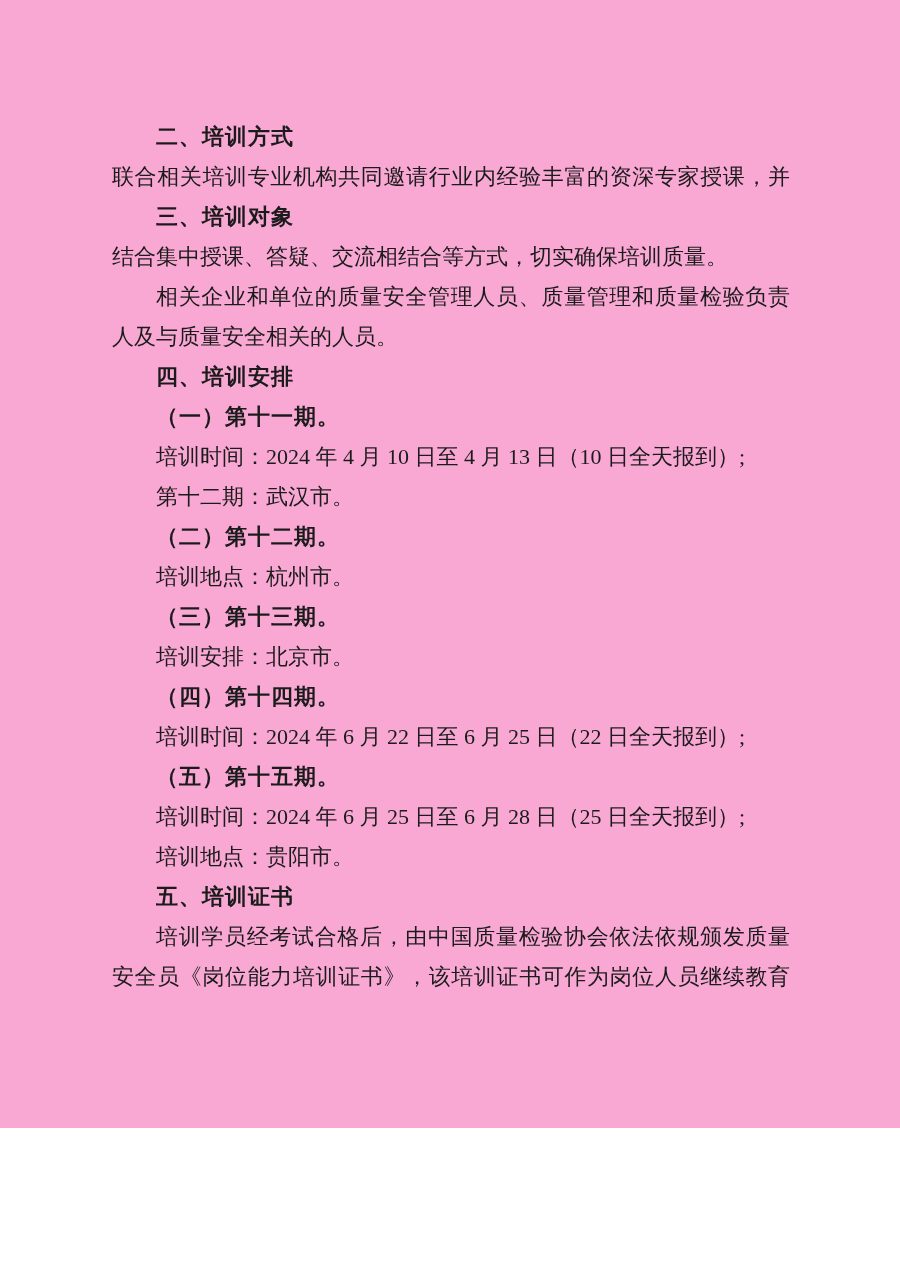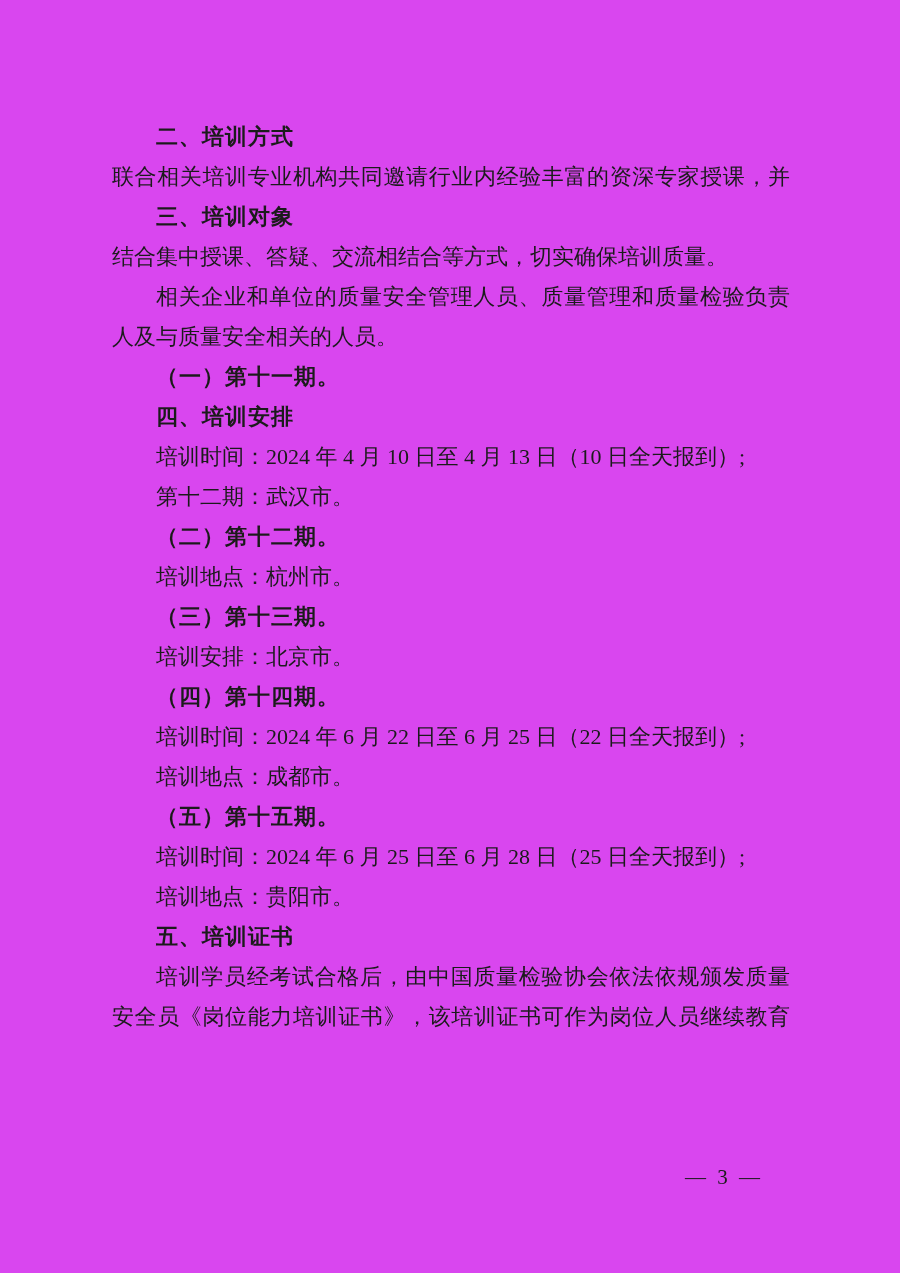--- a/index.html
+++ b/index.html
@@ -3,22 +3,22 @@
 <meta charset="utf-8">
 <style>
   html, body {
     margin: 0;
     padding: 0;
     background: #ffffff;
   }
   .page {
     position: relative;
     width: 900px;
-    height: 1273px;
-    background: #d946ef;
+    height: 1128px;
+    background: #f9a8d4;
     color: #1b1b1b;
     font-family: "Liberation Serif", "DejaVu Serif", serif;
     font-size: 22px;
     line-height: 40px;
     overflow: hidden;
   }
   .content {
     position: absolute;
     left: 112px;
     top: 117px;
@@ -67,35 +67,34 @@
   <div class="content">
 
     <div class="line h indent">二、培训方式</div>
     <div class="line fill">联合相关培训专业机构共同邀请行业内经验丰富的资深专家授课，并</div>
     <div class="line h indent">三、培训对象</div>
 
     <div class="line">结合集中授课、答疑、交流相结合等方式，切实确保培训质量。</div>
     <div class="line indent fill">相关企业和单位的质量安全管理人员、质量管理和质量检验负责</div>
     <div class="line">人及与质量安全相关的人员。</div>
 
+    <div class="line h indent">四、培训安排</div>
+
     <div class="line sub indent">（一）第十一期。</div>
-
-    <div class="line h indent">四、培训安排</div>
     <div class="line indent">培训时间：2024 年 4 月 10 日至 4 月 13 日（10 日全天报到）;</div>
     <div class="line indent">第十二期：武汉市。</div>
 
     <div class="line sub indent">（二）第十二期。</div>
     <div class="line indent">培训地点：杭州市。</div>
 
     <div class="line sub indent">（三）第十三期。</div>
     <div class="line indent">培训安排：北京市。</div>
 
     <div class="line sub indent">（四）第十四期。</div>
     <div class="line indent">培训时间：2024 年 6 月 22 日至 6 月 25 日（22 日全天报到）;</div>
-    <div class="line indent">培训地点：成都市。</div>
 
     <div class="line sub indent">（五）第十五期。</div>
     <div class="line indent">培训时间：2024 年 6 月 25 日至 6 月 28 日（25 日全天报到）;</div>
     <div class="line indent">培训地点：贵阳市。</div>
 
     <div class="line h indent">五、培训证书</div>
     <div class="line indent fill">培训学员经考试合格后，由中国质量检验协会依法依规颁发质量</div>
     <div class="line fill">安全员《岗位能力培训证书》，该培训证书可作为岗位人员继续教育</div>
 
   </div>

